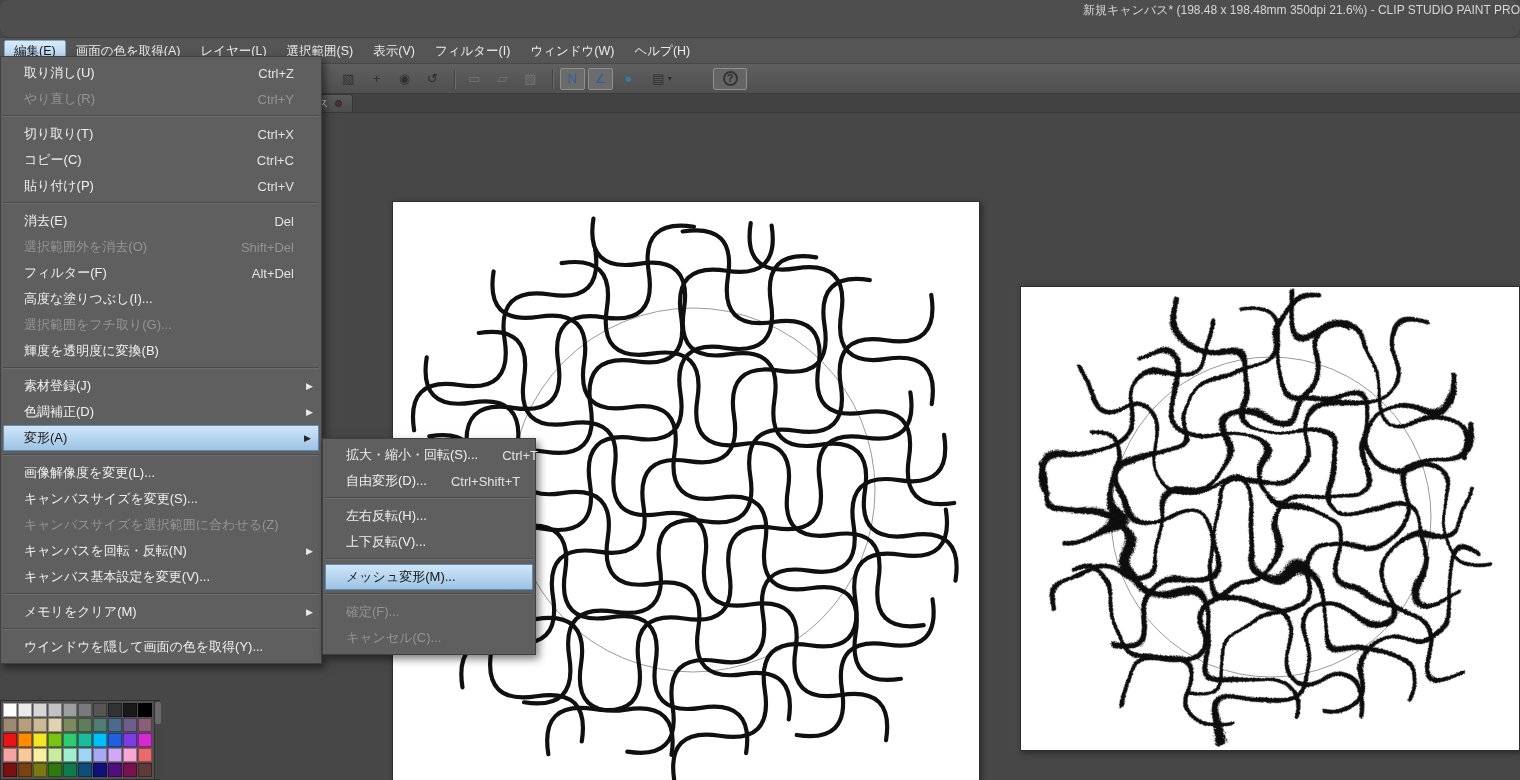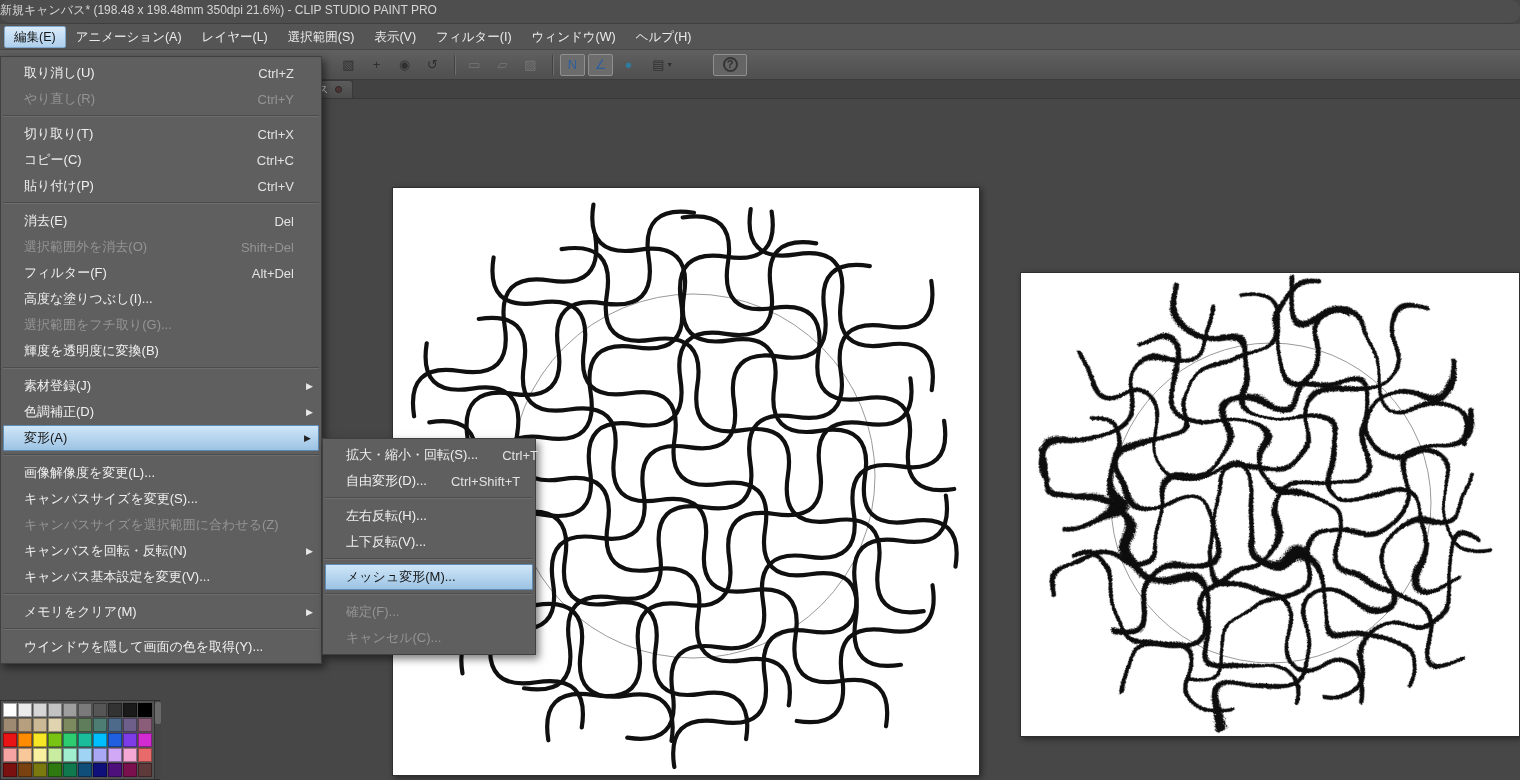--- a/index.html
+++ b/index.html
@@ -4,22 +4,22 @@
 <style>
   * { margin:0; padding:0; box-sizing:border-box; }
   html,body { width:1520px; height:780px; overflow:hidden; }
   body {
     font-family: "Liberation Sans", "DejaVu Sans", sans-serif;
     background:#474747; position:relative;
   }
 
   
   .titlebar {
-    height:24px; background:#4e4e4e; color:#d6d6d6;
-    font-size:12px; line-height:20px; text-align:left;
+    height:38px; background:#4e4e4e; color:#d6d6d6;
+    font-size:12px; line-height:20px; text-align:right;
     border-bottom:1px solid #3e3e3e;
     border-radius:9px;
   }
 
   
   .menubar {
     height:26px; background:#555555; display:flex; align-items:center;
     padding-left:4px; border-bottom:1px solid #474747;
   }
   .mb-item {
@@ -130,21 +130,21 @@
   .palette-thumb { width:6px; height:22px; margin:1px auto 0; background:#6a6a6a;
     border-radius:2px; }
 </style>
 </head>
 <body>
 
 <div class="titlebar">新規キャンバス* (198.48 x 198.48mm 350dpi 21.6%)  - CLIP STUDIO PAINT PRO</div>
 
 <div class="menubar">
     <div class="mb-item active">編集(E)</div>
-    <div class="mb-item">アニメーション(A)</div>
+    <div class="mb-item">画面の色を取得(A)</div>
     <div class="mb-item">レイヤー(L)</div>
     <div class="mb-item">選択範囲(S)</div>
     <div class="mb-item">表示(V)</div>
     <div class="mb-item">フィルター(I)</div>
     <div class="mb-item">ウィンドウ(W)</div>
     <div class="mb-item">ヘルプ(H)</div>
   </div>
 
 <div class="toolbar">
     <div class="tb-btn">

